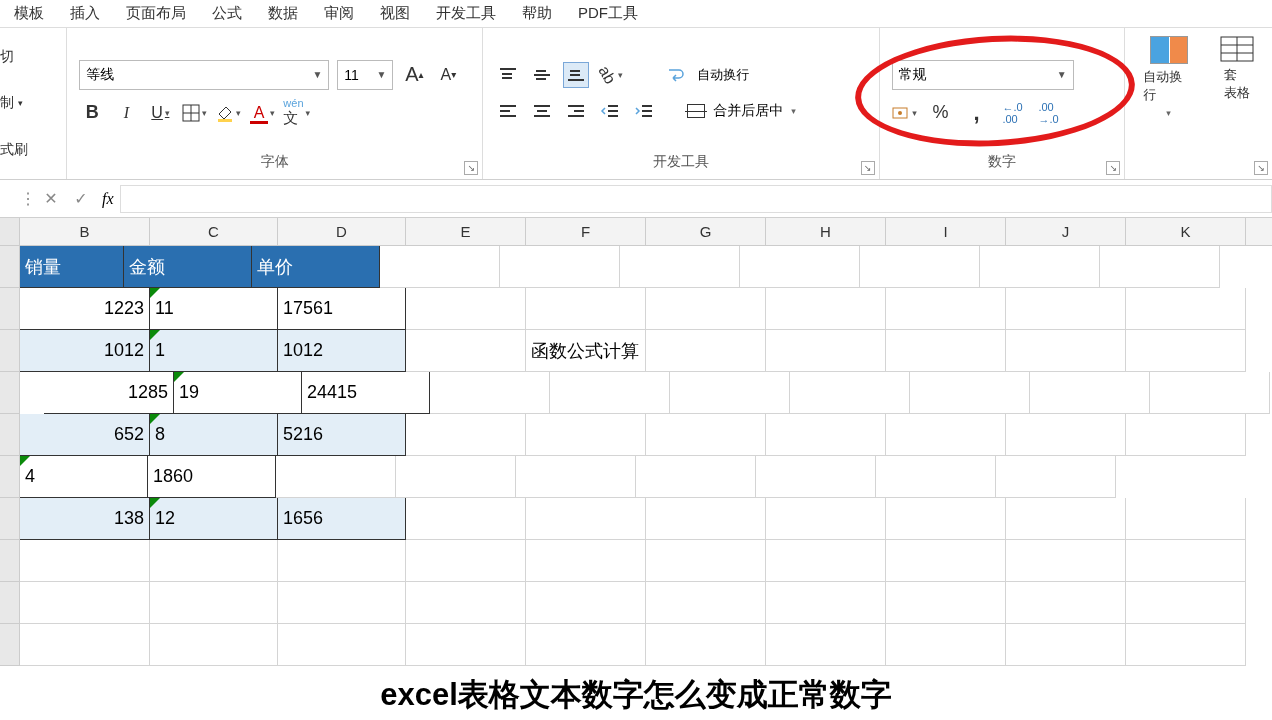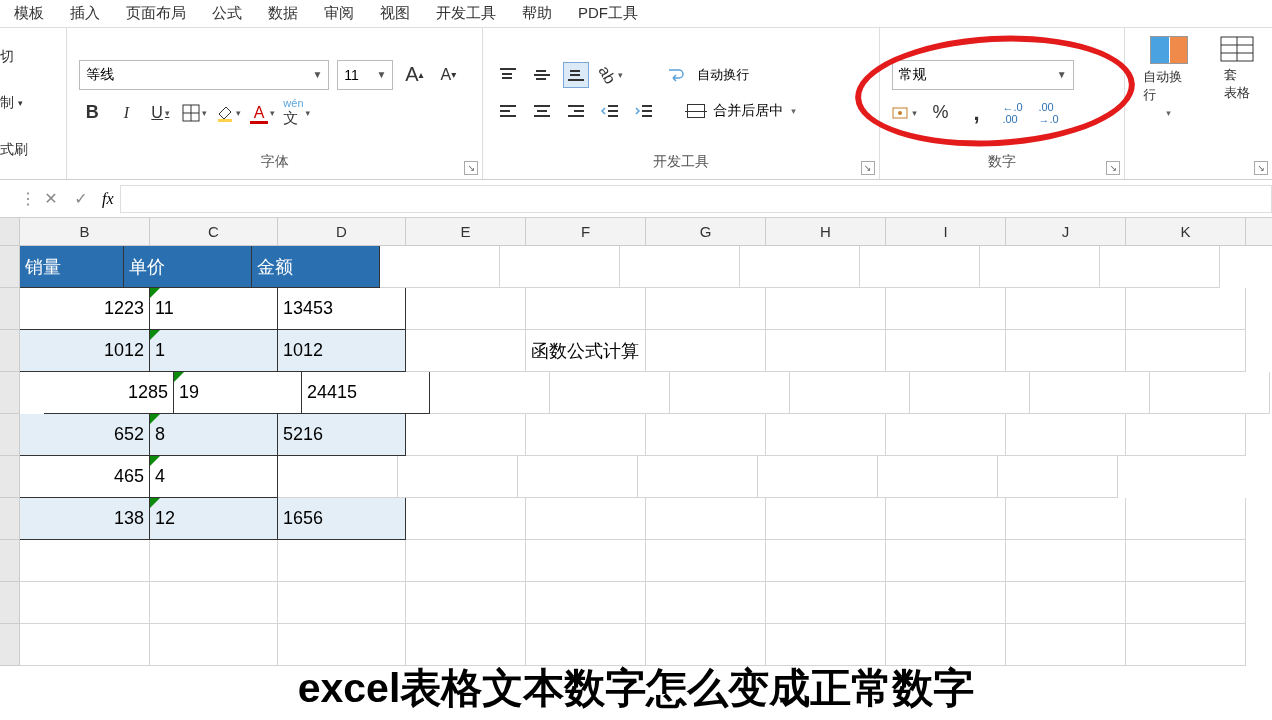--- a/index.html
+++ b/index.html
@@ -182,21 +182,21 @@
   width:0; height:0;
   border-top:10px solid #0b8a0b;
   border-right:10px solid transparent;
 }
 
 
 .caption {
   position:absolute;
   bottom:4px; left:0; right:0;
   text-align:center;
-  font-size:41px;
+  font-size:31px;
   font-weight:700;
   color:#000;
 }
 </style>
 </head>
 <body>
 
 <div class="menu-bar">
   <span class="menu-item">模板</span>
   <span class="menu-item">插入</span>
@@ -422,35 +422,35 @@
       <div class="col-h" style="width: 120px;">G</div>
       <div class="col-h" style="width: 120px;">H</div>
       <div class="col-h" style="width: 120px;">I</div>
       <div class="col-h" style="width: 120px;">J</div>
       <div class="col-h" style="width: 120px;">K</div>
     </div>
   <div class="grid">
       <div class="row">
         <div class="row-h"></div>
         <div class="cell hdr-cell framed txt" style="width: 104px;">销量</div>
+        <div class="cell hdr-cell framed txt" style="width: 128px;">金额</div>
         <div class="cell hdr-cell framed txt" style="width: 128px;">单价</div>
-        <div class="cell hdr-cell framed txt" style="width: 128px;">金额</div>
         <div class="cell " style="width: 120px;"></div>
         <div class="cell " style="width: 120px;"></div>
         <div class="cell " style="width: 120px;"></div>
         <div class="cell " style="width: 120px;"></div>
         <div class="cell " style="width: 120px;"></div>
         <div class="cell " style="width: 120px;"></div>
         <div class="cell " style="width: 120px;"></div>
       </div>
       <div class="row">
         <div class="row-h"></div>
         <div class="cell num framed data" style="width: 130px;">1223</div>
         <div class="cell txt framed data green-tri" style="width: 128px;">11</div>
-        <div class="cell txt framed data" style="width: 128px;">13453</div>
+        <div class="cell txt framed data" style="width: 128px;">17561</div>
         <div class="cell " style="width: 120px;"></div>
         <div class="cell " style="width: 120px;"></div>
         <div class="cell " style="width: 120px;"></div>
         <div class="cell " style="width: 120px;"></div>
         <div class="cell " style="width: 120px;"></div>
         <div class="cell " style="width: 120px;"></div>
         <div class="cell " style="width: 120px;"></div>
       </div>
       <div class="row alt-row">
         <div class="row-h"></div>
@@ -486,22 +486,22 @@
         <div class="cell " style="width: 120px;"></div>
         <div class="cell " style="width: 120px;"></div>
         <div class="cell " style="width: 120px;"></div>
         <div class="cell " style="width: 120px;"></div>
         <div class="cell " style="width: 120px;"></div>
         <div class="cell " style="width: 120px;"></div>
         <div class="cell " style="width: 120px;"></div>
       </div>
       <div class="row">
         <div class="row-h"></div>
-        <div class="cell num framed data" style="width: 130px;">465</div>
         <div class="cell txt framed data green-tri" style="width: 128px;">4</div>
+        <div class="cell txt framed data" style="width: 128px;">1860</div>
         <div class="cell " style="width: 120px;"></div>
         <div class="cell " style="width: 120px;"></div>
         <div class="cell " style="width: 120px;"></div>
         <div class="cell " style="width: 120px;"></div>
         <div class="cell " style="width: 120px;"></div>
         <div class="cell " style="width: 120px;"></div>
         <div class="cell " style="width: 120px;"></div>
       </div>
       <div class="row alt-row">
         <div class="row-h"></div>

